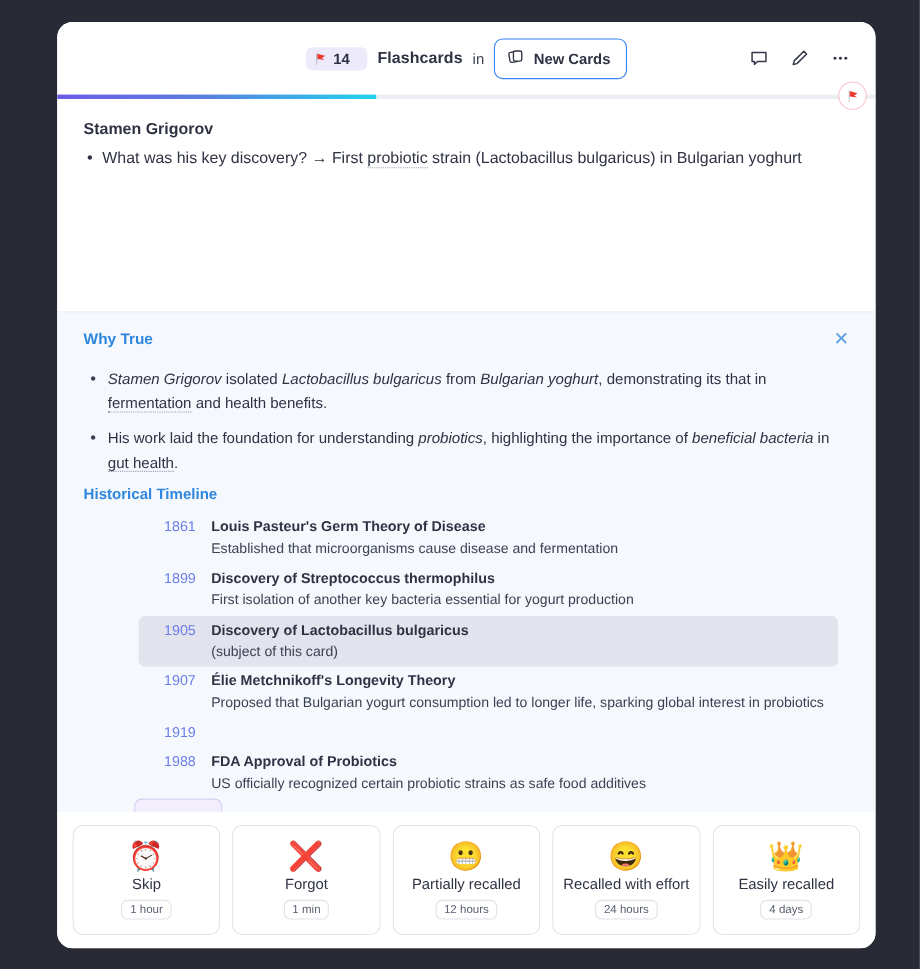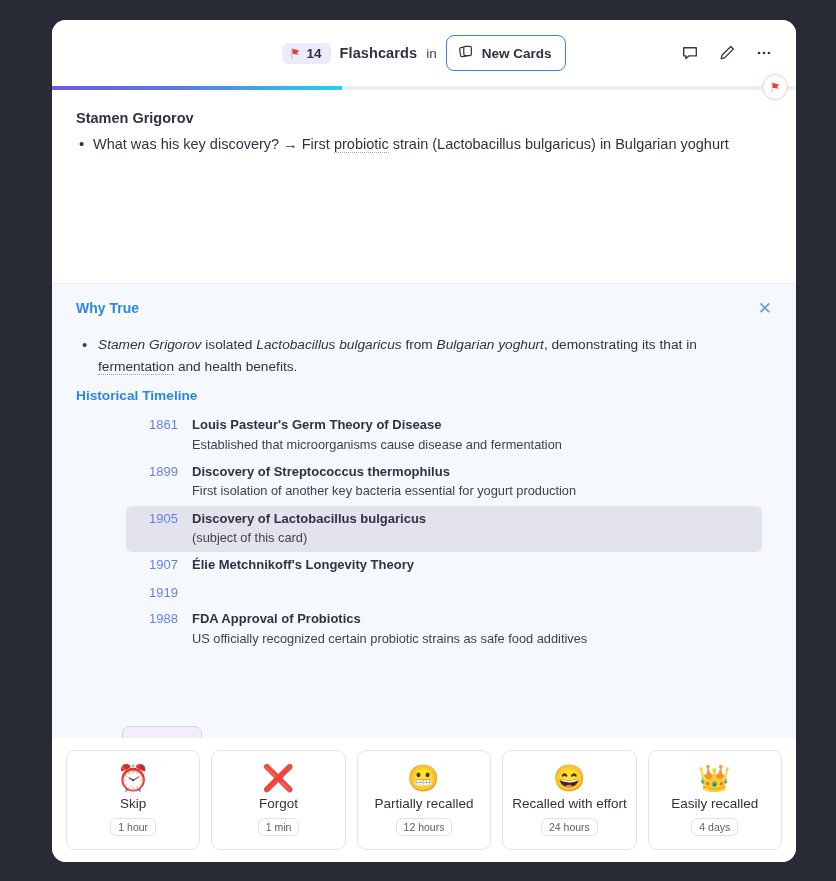--- a/index.html
+++ b/index.html
@@ -32,21 +32,21 @@
   }
   .header-center {
     display: flex;
     align-items: center;
     gap: 9px;
   }
   .flag-count {
     display: flex; align-items: center; gap: 5px;
     background: #eceafb;
     border-radius: 6px;
-    padding: 3px 9px 3px 7px;
+    padding: 3px 16px 3px 7px;
   }
   .flag-count .cnt {
     font-size: 13.5px; font-weight: bold; color: #2f3243;
   }
   .mini-flag { width: 13px; height: 13px; display: block; }
   .hdr-title {
     font-size: 14.5px; font-weight: bold; color: #2f3243;
     letter-spacing: .1px;
   }
   .hdr-in { font-size: 13.5px; color: #3b3f52; font-weight: normal; }
@@ -287,20 +287,21 @@
   </div>
 
   <div class="panel">
     <div class="panel-head">
       <span class="panel-title">Why True</span>
       <span class="panel-close">✕</span>
     </div>
 
     <ul class="panel-list" id="panel-list">
         <li><i>Stamen Grigorov</i><span> isolated </span><i>Lactobacillus bulgaricus</i><span> from </span><i>Bulgarian yoghurt</i><span>, demonstrating its that in </span><span class="dotted">fermentation</span><span> and health benefits.</span></li>
+        <li><span>His work laid the foundation for understanding </span><i>probiotics</i><span>, highlighting the importance of </span><i>beneficial bacteria</i><span> in </span><span class="dotted">gut health</span><span>.</span></li>
       </ul>
 
     <div class="timeline-title">Historical Timeline</div>
     <div class="timeline" id="timeline">
         <div class="tl-row">
           <div class="tl-year">1861</div>
           <div class="tl-body">
             <div class="tl-head">Louis Pasteur's Germ Theory of Disease</div>
             <div class="tl-desc">Established that microorganisms cause disease and fermentation</div>
           </div>
@@ -316,20 +317,21 @@
           <div class="tl-year">1905</div>
           <div class="tl-body">
             <div class="tl-head">Discovery of Lactobacillus bulgaricus</div>
             <div class="tl-desc">(subject of this card)</div>
           </div>
         </div>
         <div class="tl-row">
           <div class="tl-year">1907</div>
           <div class="tl-body">
             <div class="tl-head">Élie Metchnikoff's Longevity Theory</div>
+            <div class="tl-desc">Proposed that Bulgarian yogurt consumption led to longer life, sparking global interest in probiotics</div>
           </div>
         </div>
         <div class="tl-row">
           <div class="tl-year">1919</div>
         </div>
         <div class="tl-row">
           <div class="tl-year">1988</div>
           <div class="tl-body">
             <div class="tl-head">FDA Approval of Probiotics</div>
             <div class="tl-desc">US officially recognized certain probiotic strains as safe food additives</div>

